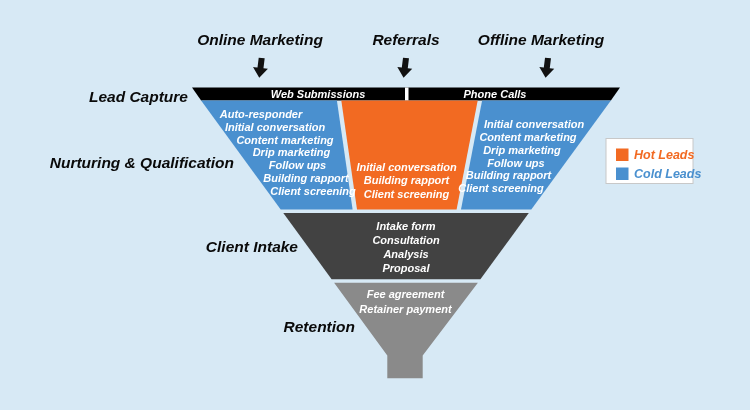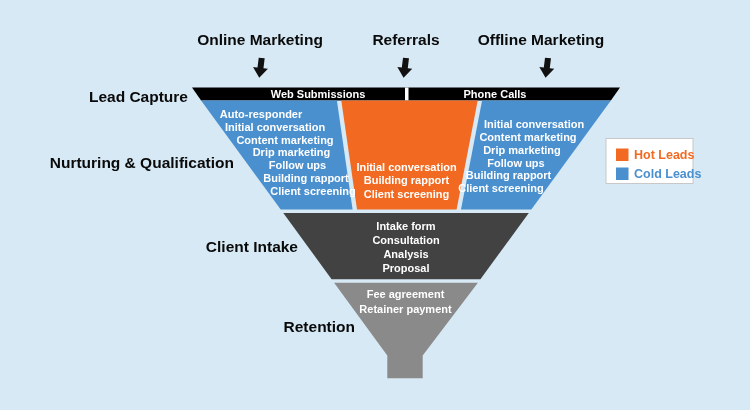--- a/index.html
+++ b/index.html
@@ -8,20 +8,21 @@
     width: 750px;
     height: 410px;
     background: #D7E9F5;
     overflow: hidden;
     font-family: "Liberation Sans", sans-serif;
   }
   #stage {
     position: relative;
     width: 750px;
     height: 325px;
+    font-style: italic;
   }
   svg { display: block; }
 
   .t-source {
     fill: #0a0a0a;
     font-family: "Liberation Sans", sans-serif;
     font-size: 15.5px;
     font-weight: 600;
     text-anchor: middle;
     dominant-baseline: central;

